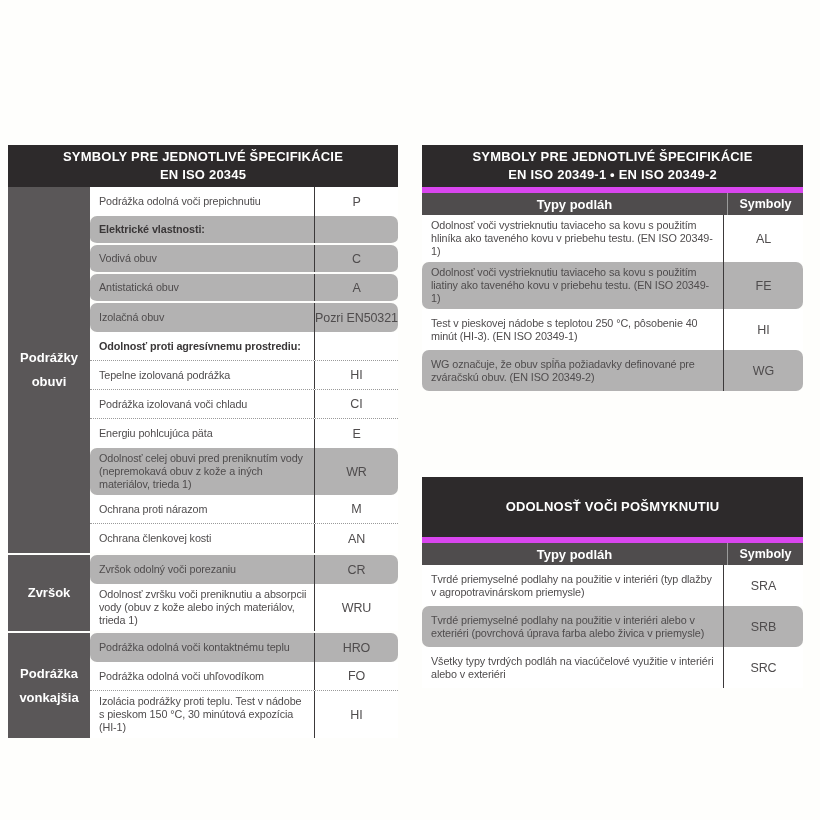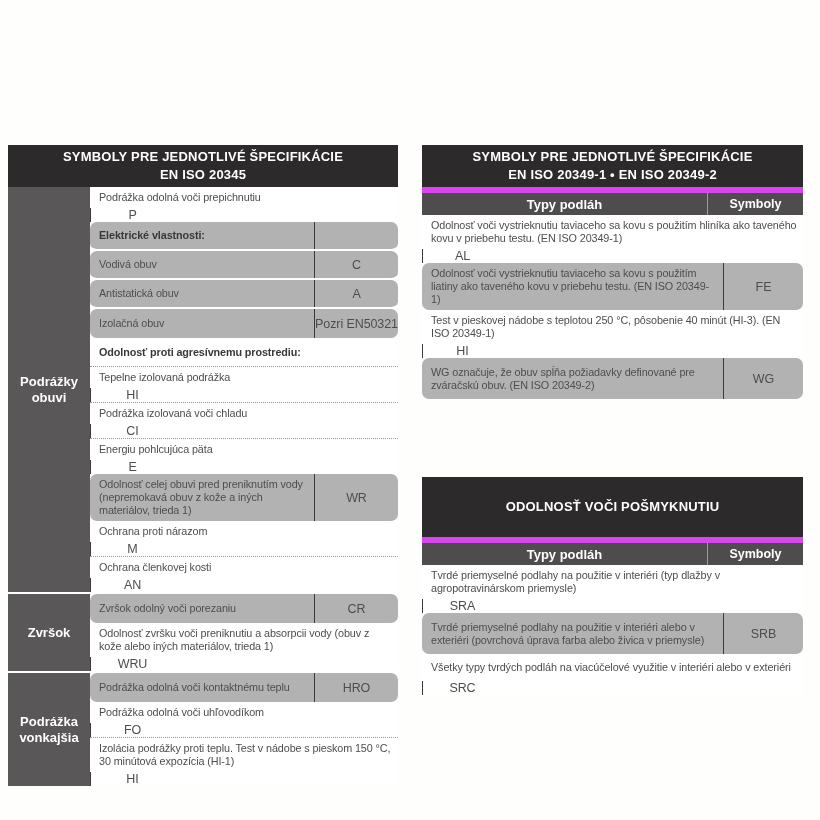--- a/index.html
+++ b/index.html
@@ -22,29 +22,29 @@
     font-weight:bold; font-size:13px; line-height:18px;
     padding:3px 20px; letter-spacing:0.2px;
   }
   .title.single { padding:21px 4px; }
 
   
   .group { display:flex; align-items:stretch; }
   .group + .group { border-top:2px solid #fefefc; }
   .group-label {
     width:82px; background:#5a5758; color:#fff; font-weight:bold;
-    font-size:13px; line-height:16px; text-align:center;
+    font-size:13px; line-height:24px; text-align:center;
     display:flex; align-items:center; justify-content:center; padding:20px;
   }
   .group-rows { flex:1; display:flex; flex-direction:column; }
 
   
   .row { display:flex; align-items:stretch; min-height:29px; }
   .shade-gray  { background:#b3b2b2;border-radius:7px; }
-  .shade-white { background:#ffffff;flex-direction:column; }
+  .shade-white { background:#ffffff; }
   .sep-solid  { border-bottom:2px solid #fefefc; }
   .sep-dotted { border-bottom:1px dotted #9a9a9a; }
 
   .cell-desc {
     flex:1; display:flex; align-items:center;
     padding:4px 6px 4px 9px; font-size:10.8px; line-height:13px;
     letter-spacing:-0.1px;
   }
   .cell-desc.bold { font-weight:bold; color:#3a3738; }
   .cell-sym {
@@ -52,21 +52,21 @@
     display:flex; align-items:center; justify-content:center;
     font-size:12.5px; white-space:nowrap; letter-spacing:-0.1px;
   }
 
   
   .colhead {
     display:flex; background:#4f4c4d; color:#fff; font-weight:bold;
     border-top:6px solid #d946ef; min-height:28px;
   }
   .ch-floor { flex:1; display:flex; align-items:center; justify-content:center; font-size:13px; }
-  .ch-sym   { width:96px; border-left:1px solid #9b9b9b;
+  .ch-sym   { width:76px; border-left:1px solid #9b9b9b;
               display:flex; align-items:center; justify-content:center; font-size:12.5px; }
   .rtable .cell-sym { width:80px; }
   .rtable .row { min-height:41px; }
 </style>
 </head>
 <body>
 
 <div class="page">
 
   <div class="tbl ltable" id="left-table">

